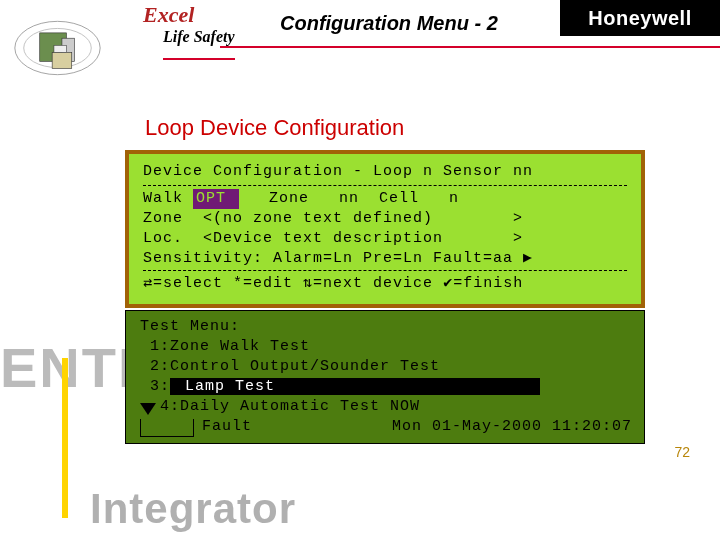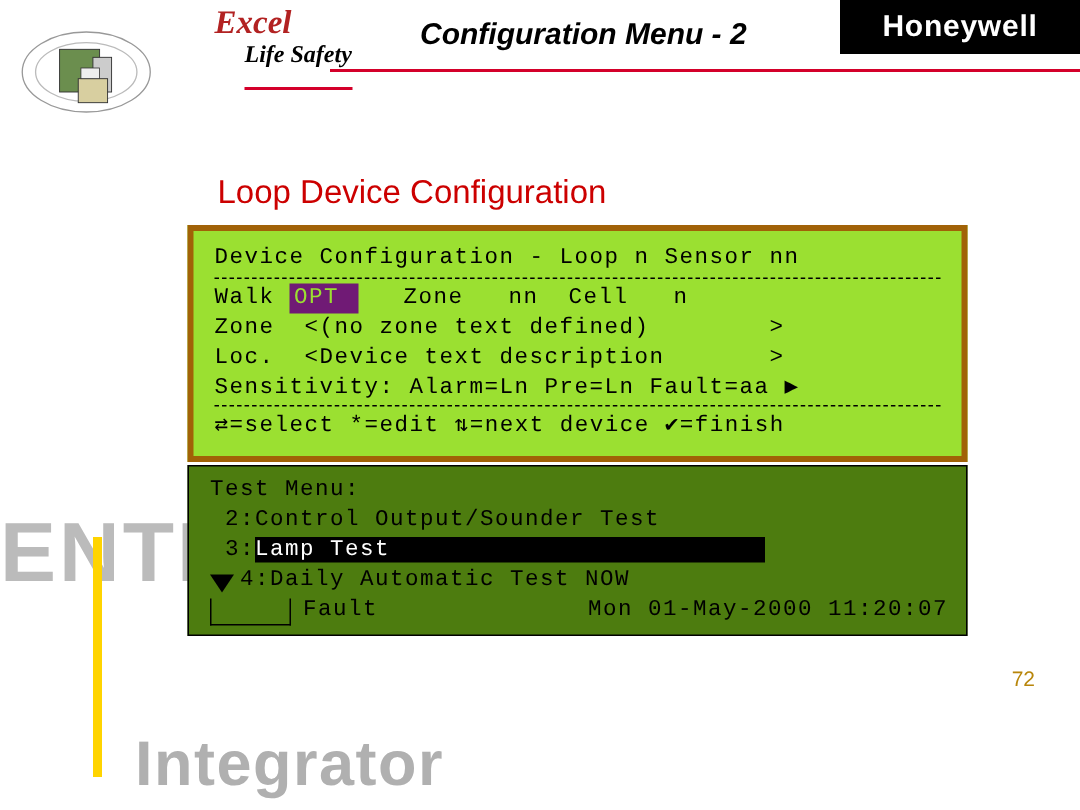--- a/index.html
+++ b/index.html
@@ -161,21 +161,21 @@
     font-size: 15px;
     line-height: 20px;
     padding: 6px 12px 6px 14px;
     letter-spacing: 1px;
   }
   .test-row { white-space: pre; }
   .test-row-flex { display: flex; align-items: flex-end; }
   .test-highlight {
     background: #000;
     color: #fff;
-    padding: 0 0;
+    padding: 0 15px;
   }
   .test-bottom-bracket {
     display: inline-block;
     border-left: 1px solid #000;
     border-bottom: 1px solid #000;
     border-right: 1px solid #000;
     width: 54px;
     height: 18px;
     margin-right: 8px;
     vertical-align: bottom;
@@ -236,20 +236,21 @@
     <span>Sensitivity: Alarm=Ln Pre=Ln Fault=aa </span><span class="lcd-symbol">▶</span>
   </div>
   <div class="lcd-dashes"></div>
   <div class="lcd-row">
     <span class="lcd-symbol">⇄</span><span>=select *=edit </span><span class="lcd-symbol">⇅</span><span>=next device </span><span class="lcd-symbol">✔</span><span>=finish</span>
   </div>
 </div>
 
 <div class="test-panel">
   <div class="test-row">Test Menu:</div>
+  <div class="test-row"> 1:Zone Walk Test</div>
   <div class="test-row"> 2:Control Output/Sounder Test</div>
   <div class="test-row"><span> 3:</span><span class="test-highlight">Lamp Test                         </span></div>
   <div class="test-row-flex">
     <span class="down-triangle"></span>
       <span>4:Daily Automatic Test NOW</span>
   </div>
   <div class="test-row-flex">
     <span class="test-bottom-bracket"></span>
       <span>Fault</span>
       <span style="flex:1"></span>

